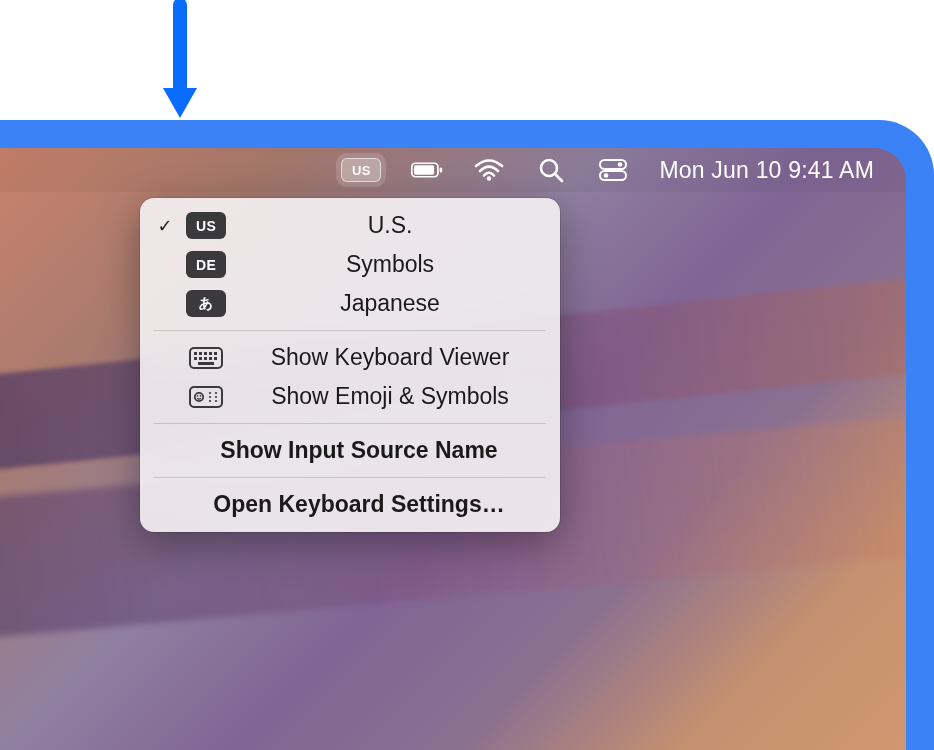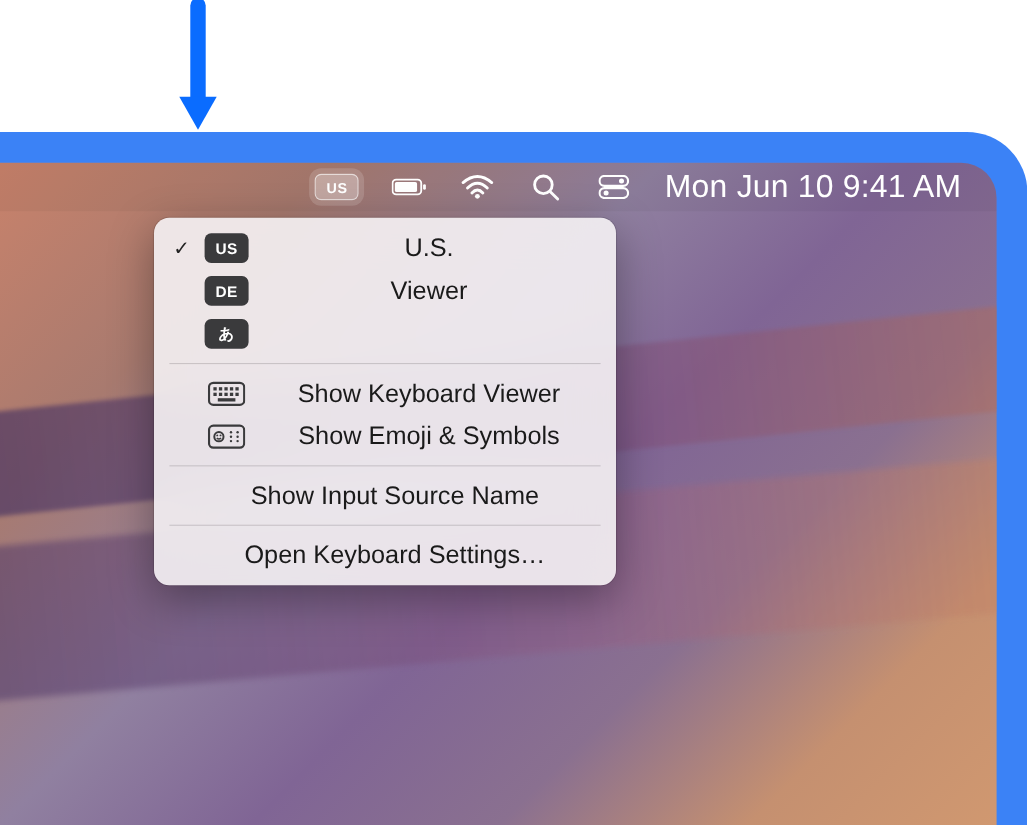--- a/index.html
+++ b/index.html
@@ -79,21 +79,21 @@
     }
     .menubar-icon {
       display: inline-flex;
       align-items: center;
       justify-content: center;
       width: 32px;
       height: 28px;
       color: #fff;
     }
     .clock {
-      font-size: 29px;
+      font-size: 23px;
       font-weight: 500;
       letter-spacing: 0.2px;
       white-space: nowrap;
     }
     .dropdown {
       position: absolute;
       left: 140px;
       top: 50px;
       width: 420px;
       background: rgba(245,242,244,0.90);
@@ -137,21 +137,21 @@
       align-items:center;
       justify-content:center;
     }
     .mini-icon svg { display:block; }
     .menu-label { flex: 1; text-align:center; }
     .sep {
       height: 1px;
       background: rgba(0,0,0,0.15);
       margin: 7px 14px;
     }
-    .solo-item { padding-left: 34px; }
+    .solo-item { padding-left: 34px; font-weight: bold; }
   </style>
 </head>
 <body>
 
 <svg class="arrow" viewBox="0 0 40 120">
   <line x1="20" y1="5" x2="20" y2="95" stroke="#0a6cff" stroke-width="14" stroke-linecap="round"></line>
   <polygon points="20,118 3,88 37,88" fill="#0a6cff"></polygon>
 </svg>
 
 <div class="device-frame">
@@ -202,26 +202,27 @@
 
       <div class="menu-item">
         <span class="check-col">✓</span>
         <span class="badge">US</span>
         <span class="menu-label">U.S.</span>
       </div>
 
       <div class="menu-item">
         <span class="check-col"></span>
         <span class="badge">DE</span>
-        <span class="menu-label">Viewer</span>
+        <span class="menu-label">Symbols</span>
       </div>
 
       <div class="menu-item">
         <span class="check-col"></span>
         <span class="badge">あ</span>
+        <span class="menu-label">Japanese</span>
       </div>
 
       <div class="sep"></div>
 
       <div class="menu-item">
         <span class="check-col"></span>
         <span class="mini-icon">
           <svg width="34" height="26" viewBox="0 0 34 26">
             <rect x="1" y="3" width="32" height="20" rx="4" stroke="#3a3a3c" stroke-width="2" fill="none"></rect>
             <rect x="5" y="7" width="3" height="3" fill="#3a3a3c"></rect>

